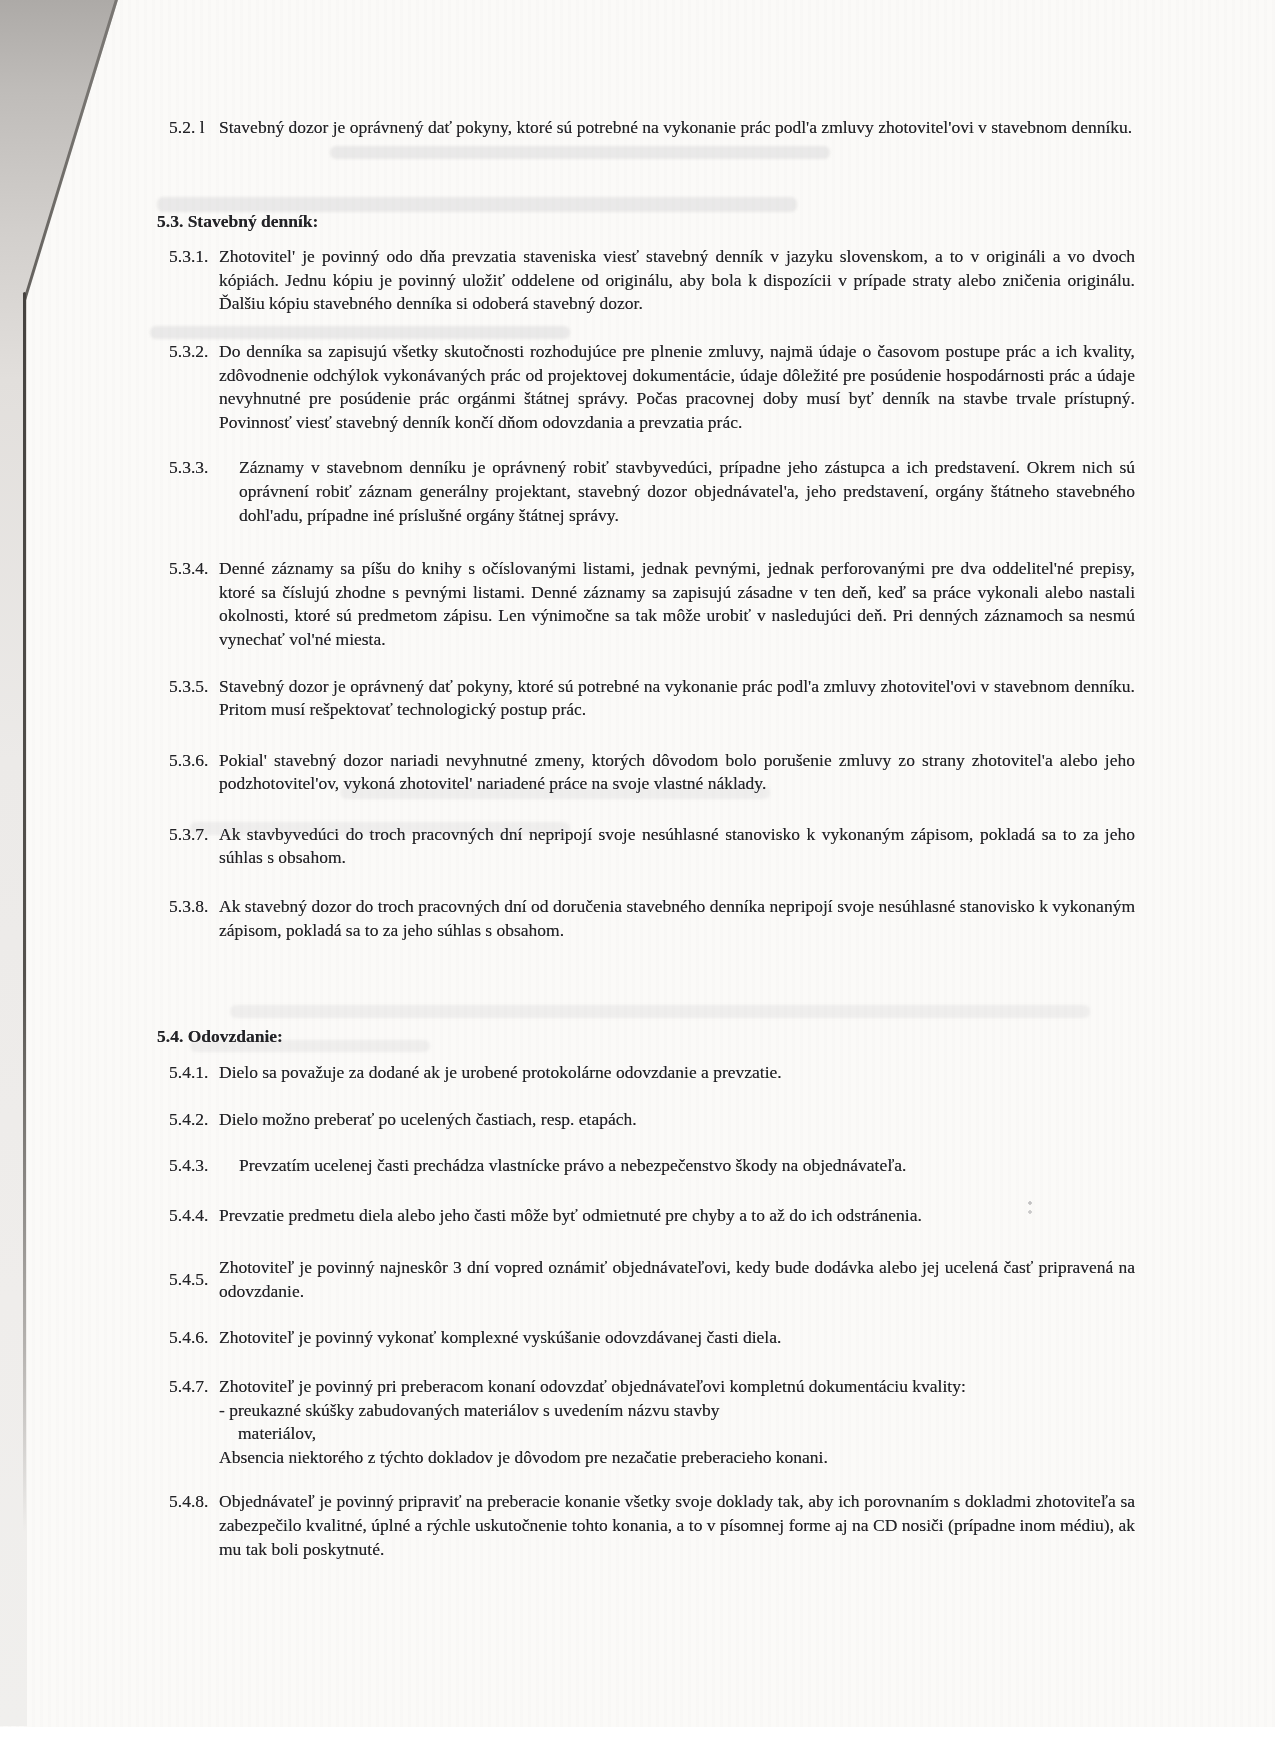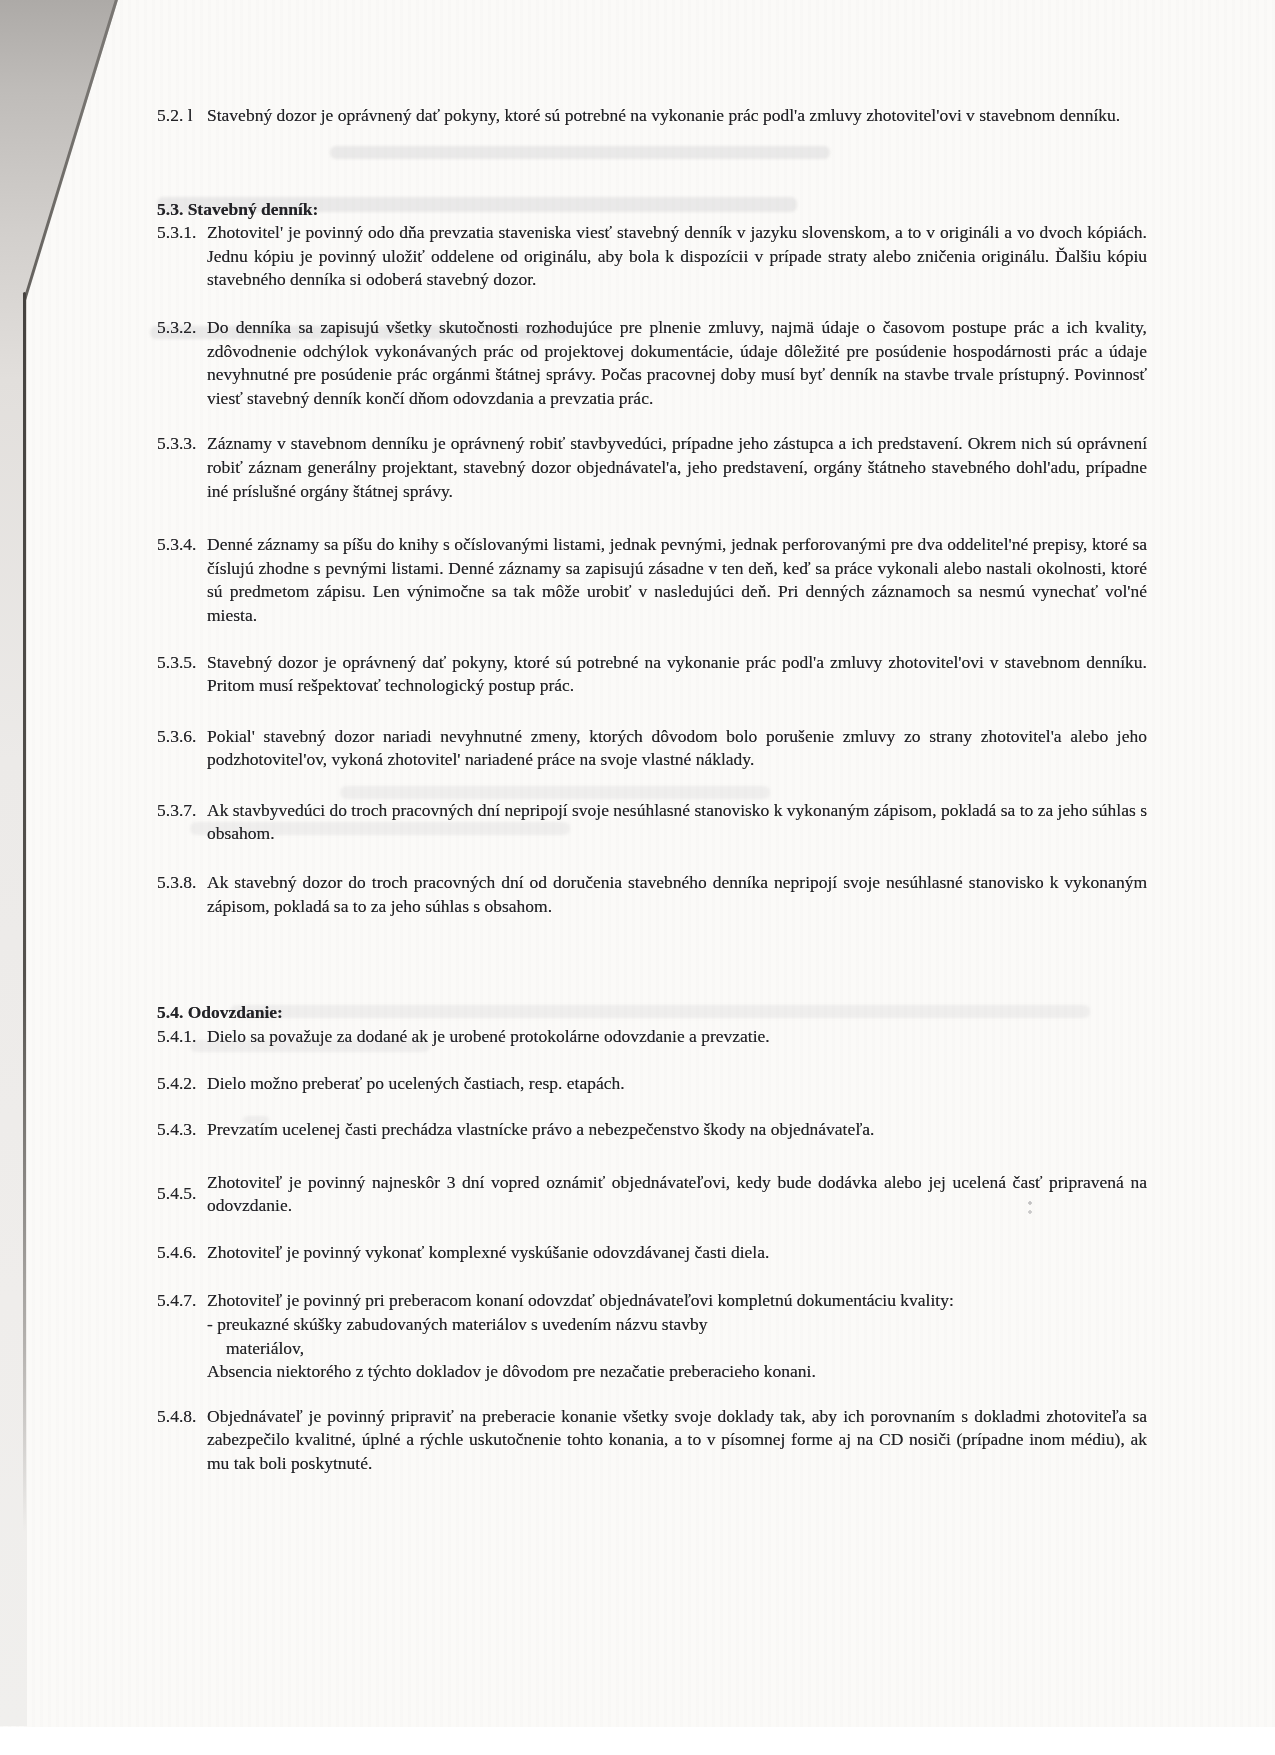--- a/index.html
+++ b/index.html
@@ -36,29 +36,29 @@
     background:rgba(125,123,130,0.13);
     filter:blur(1.6px);
   }
   .ghost.light{background:rgba(125,123,130,0.09);}
   
   .content{
     position:absolute;left:157px;top:104px;width:990px;
     font-size:17.5px;line-height:23.6px;
     text-shadow:0 0 0.5px rgba(25,25,30,0.55);
   }
-  .item{display:flex;margin:0;}
+  .item{display:flex;margin:12px;}
   .item .num{flex:0 0 50px;white-space:nowrap;}
   .item .body{flex:1;text-align:justify;}
   .heading{font-weight:bold;}
   .sub{text-align:left;}
   .sub.cont{padding-left:19px;}
   
   .mt-par{margin-top:24px;}
-  .mt-22{margin-top:22px;}  .mt-23{margin-top:23px;justify-content:space-between;}
+  .mt-22{margin-top:22px;gap:20px;}  .mt-23{margin-top:23px;justify-content:space-between;}
   .mt-25{margin-top:25px;}  .mt-26{margin-top:26px;}
   .mt-27{margin-top:27px;}  .mt-29{margin-top:29px;align-items:center;}
   .mt-30{margin-top:30px;}  .mt-21{margin-top:21px;}
   .mt-head1{margin-top:70px;}
   .mt-head2{margin-top:83px;}
   .mark-dots{
     position:absolute;left:1028px;top:1200px;width:4px;height:15px;
     background:radial-gradient(circle at 50% 20%,rgba(90,90,95,0.35) 1.5px,transparent 2px),
                radial-gradient(circle at 50% 80%,rgba(90,90,95,0.3) 1.5px,transparent 2px);
     pointer-events:none;
@@ -141,20 +141,24 @@
   <div class="item mt-par">
     <span class="num">5.4.2.</span>
     <div class="body">Dielo možno preberať po ucelených častiach, resp. etapách.</div>
   </div>
 
   <div class="item mt-22">
     <span class="num">5.4.3.</span>
     <div class="body">Prevzatím ucelenej časti prechádza vlastnícke právo a nebezpečenstvo škody na objednávateľa.</div>
   </div>
 
+  <div class="item mt-26">
+    <span class="num">5.4.4.</span>
+    <div class="body">Prevzatie predmetu diela alebo jeho časti môže byť odmietnuté pre chyby a to až do ich odstránenia.</div>
+  </div>
 
   <div class="item mt-29">
     <span class="num">5.4.5.</span>
     <div class="body">Zhotoviteľ je povinný najneskôr 3 dní vopred oznámiť objednávateľovi, kedy bude dodávka alebo jej ucelená časť pripravená na odovzdanie.</div>
   </div>
 
   <div class="item mt-23">
     <span class="num">5.4.6.</span>
     <div class="body">Zhotoviteľ je povinný vykonať komplexné vyskúšanie odovzdávanej časti diela.</div>
   </div>

